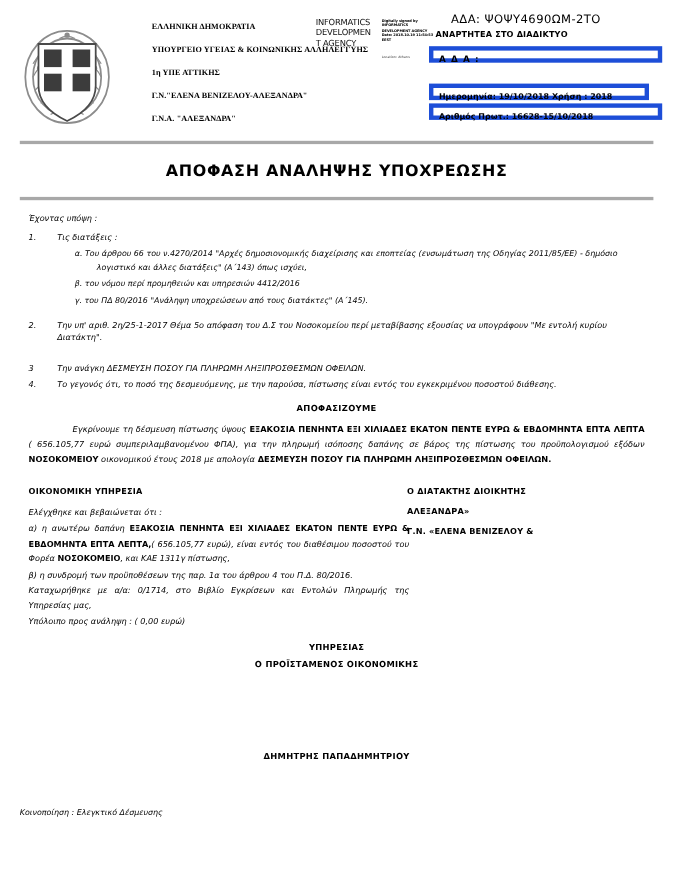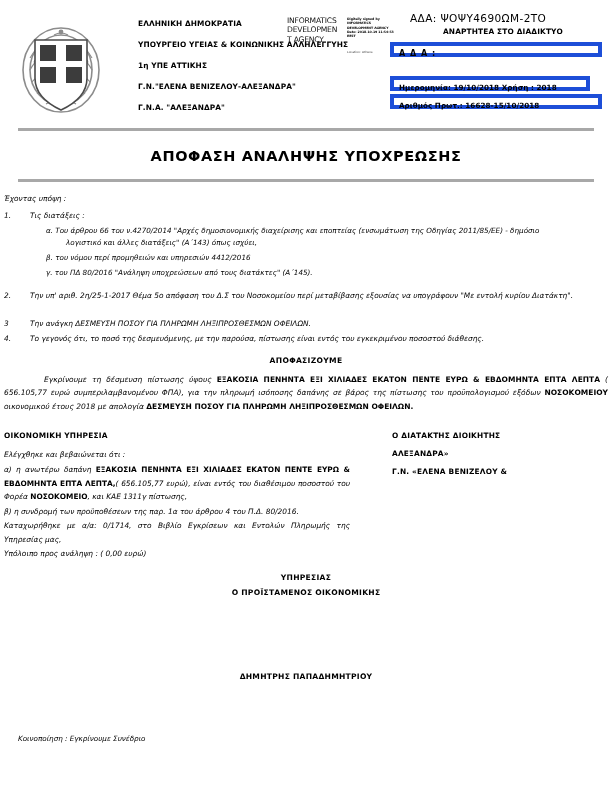--- a/index.html
+++ b/index.html
@@ -44,20 +44,21 @@
     top: 20px;
     width: 250px;
   }
   .org-line {
     font-weight: bold;
     font-size: 7.4px;
     letter-spacing: 0.1px;
     line-height: 1;
     margin-bottom: 13.5px;
     white-space: nowrap;
+    font-family: Liberation Serif, serif;
   }
   .stamp {
     position: absolute;
     left: 287px;
     top: 16px;
     width: 112px;
     height: 44px;
     overflow: hidden;
   }
   .stamp-left {
@@ -97,21 +98,20 @@
     font-size: 10.5px;
     letter-spacing: 0.4px;
     color: #000;
     white-space: nowrap;
   }
   .anartitea {
     position: absolute;
     left: 396px;
     top: 27px;
     width: 214px;
-    text-align: center;
     font-weight: bold;
     font-size: 7.4px;
     letter-spacing: 0.15px;
   }
 
   .box {
     position: absolute;
     border: 4px solid #1d4ed8;
     box-sizing: border-box;
     font-weight: bold;
@@ -136,21 +136,21 @@
   .doc-title {
     text-align: center;
     font-weight: bold;
     font-size: 14.5px;
     letter-spacing: 0.6px;
     padding: 7px 0 6px 0;
   }
 
   
   .body-wrap {
-    padding: 0 4px;
+    padding: 0 26px;
     box-sizing: border-box;
   }
   .intro {
     font-size: 7.4px;
     font-style: italic;
     margin-top: 12px;
     margin-bottom: 7px;
   }
   .num-item {
     display: flex;
@@ -422,14 +422,14 @@
     </div>
 
     <div class="sig-head">
       <div>ΥΠΗΡΕΣΙΑΣ</div>
       <div>Ο ΠΡΟΪΣΤΑΜΕΝΟΣ ΟΙΚΟΝΟΜΙΚΗΣ</div>
     </div>
 
     <div class="sig-name">ΔΗΜΗΤΡΗΣ ΠΑΠΑΔΗΜΗΤΡΙΟΥ</div>
   </div>
 
-  <div class="footer-note">Κοινοποίηση : Εγκρίνουμε Συνέδριο</div>
+  <div class="footer-note">Κοινοποίηση : Ελεγκτικό Δέσμευσης</div>
 </div>
 
 </body></html>

